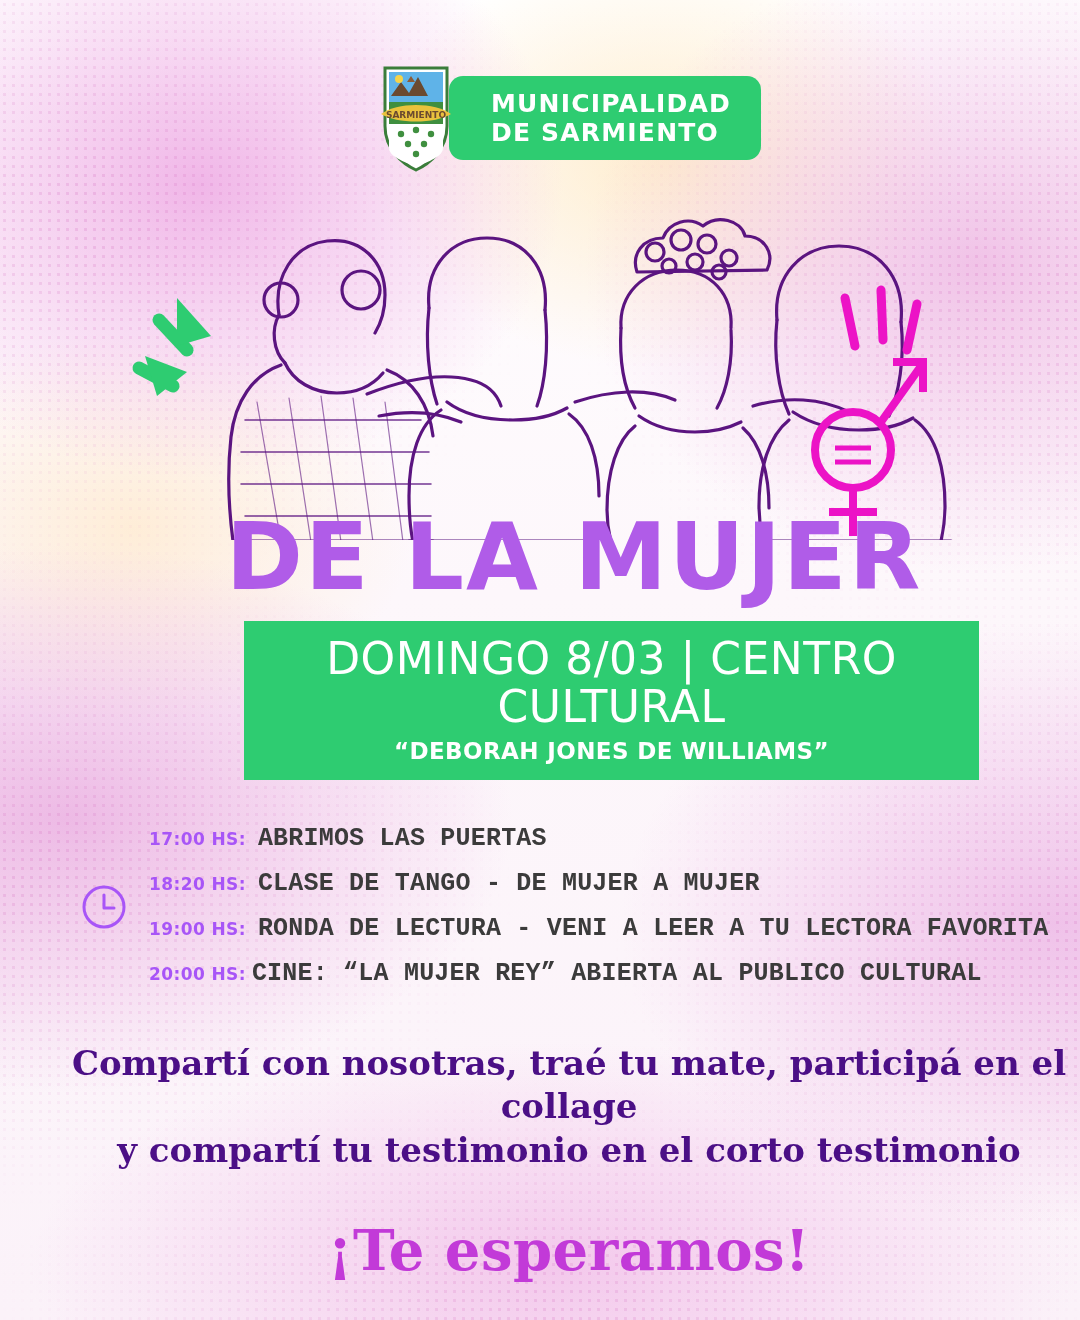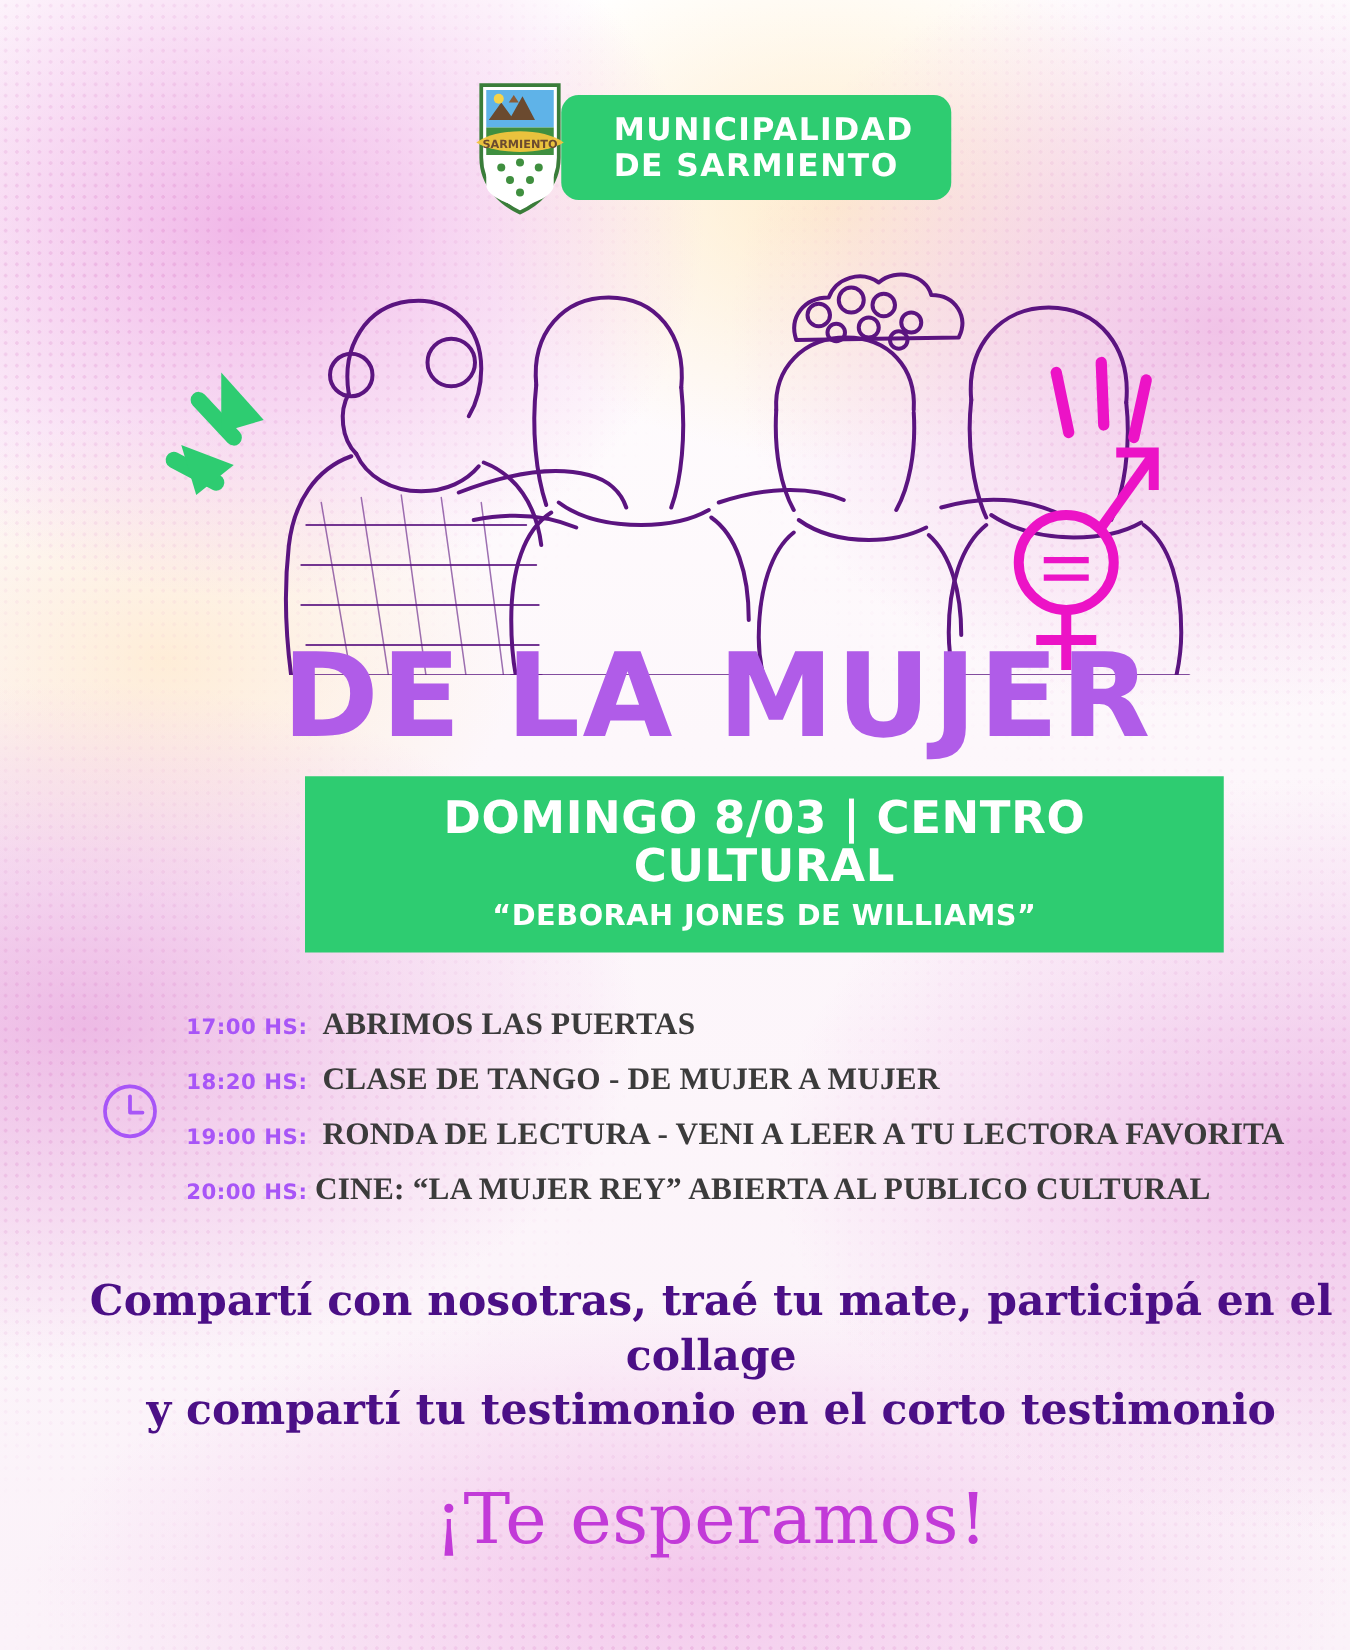--- a/index.html
+++ b/index.html
@@ -117,22 +117,22 @@
   
   .banner {
     background: #2ecc71;
     margin: 16px 130px 0 215px;
     padding: 14px 18px 16px 18px;
     text-align: center;
     color: #ffffff;
   }
   .banner-main {
     font-family: "DejaVu Sans", sans-serif;
-    font-weight: 700;
-    font-size: 36px;
+    font-weight: 400;
+    font-size: 44px;
     letter-spacing: 0.5px;
     line-height: 1.1;
   }
   .banner-sub {
     font-family: "DejaVu Sans", sans-serif;
     font-weight: 700;
     font-size: 23px;
     letter-spacing: 0.4px;
     margin-top: 6px;
   }
@@ -158,21 +158,21 @@
   .row-time {
     color: #a855f7;
     font-family: "DejaVu Sans", sans-serif;
     font-weight: 800;
     font-size: 17px;
     letter-spacing: 0.4px;
     white-space: nowrap;
   }
   .row-text {
     color: #3b3b3b;
-    font-family: Liberation Serif, serif;
+    font-family: Liberation Mono, monospace;
     font-weight: 700;
     font-size: 25px;
     letter-spacing: 0.2px;
     margin-left: 12px;
     white-space: nowrap;
   }
   .r1 .row-time, .r2 .row-time, .r3 .row-time { }
   .r4 .row-text { margin-left: 6px; }
 
   
@@ -184,23 +184,23 @@
   .footer-line {
     color: #4b0f86;
     font-family: "DejaVu Serif", serif;
     font-weight: 700;
     font-size: 34px;
     line-height: 1.28;
   }
   .closing {
     color: #c23ad8;
     font-family: "DejaVu Serif", serif;
-    font-weight: 400;
+    font-weight: 700;
     font-size: 56px;
-    margin-top: 32px;
+    margin-top: 45px;
     letter-spacing: 0.5px;
   }
 </style>
 </head>
 <body>
 
 <div class="poster">
   <div class="layer">
 
     <div class="header">

